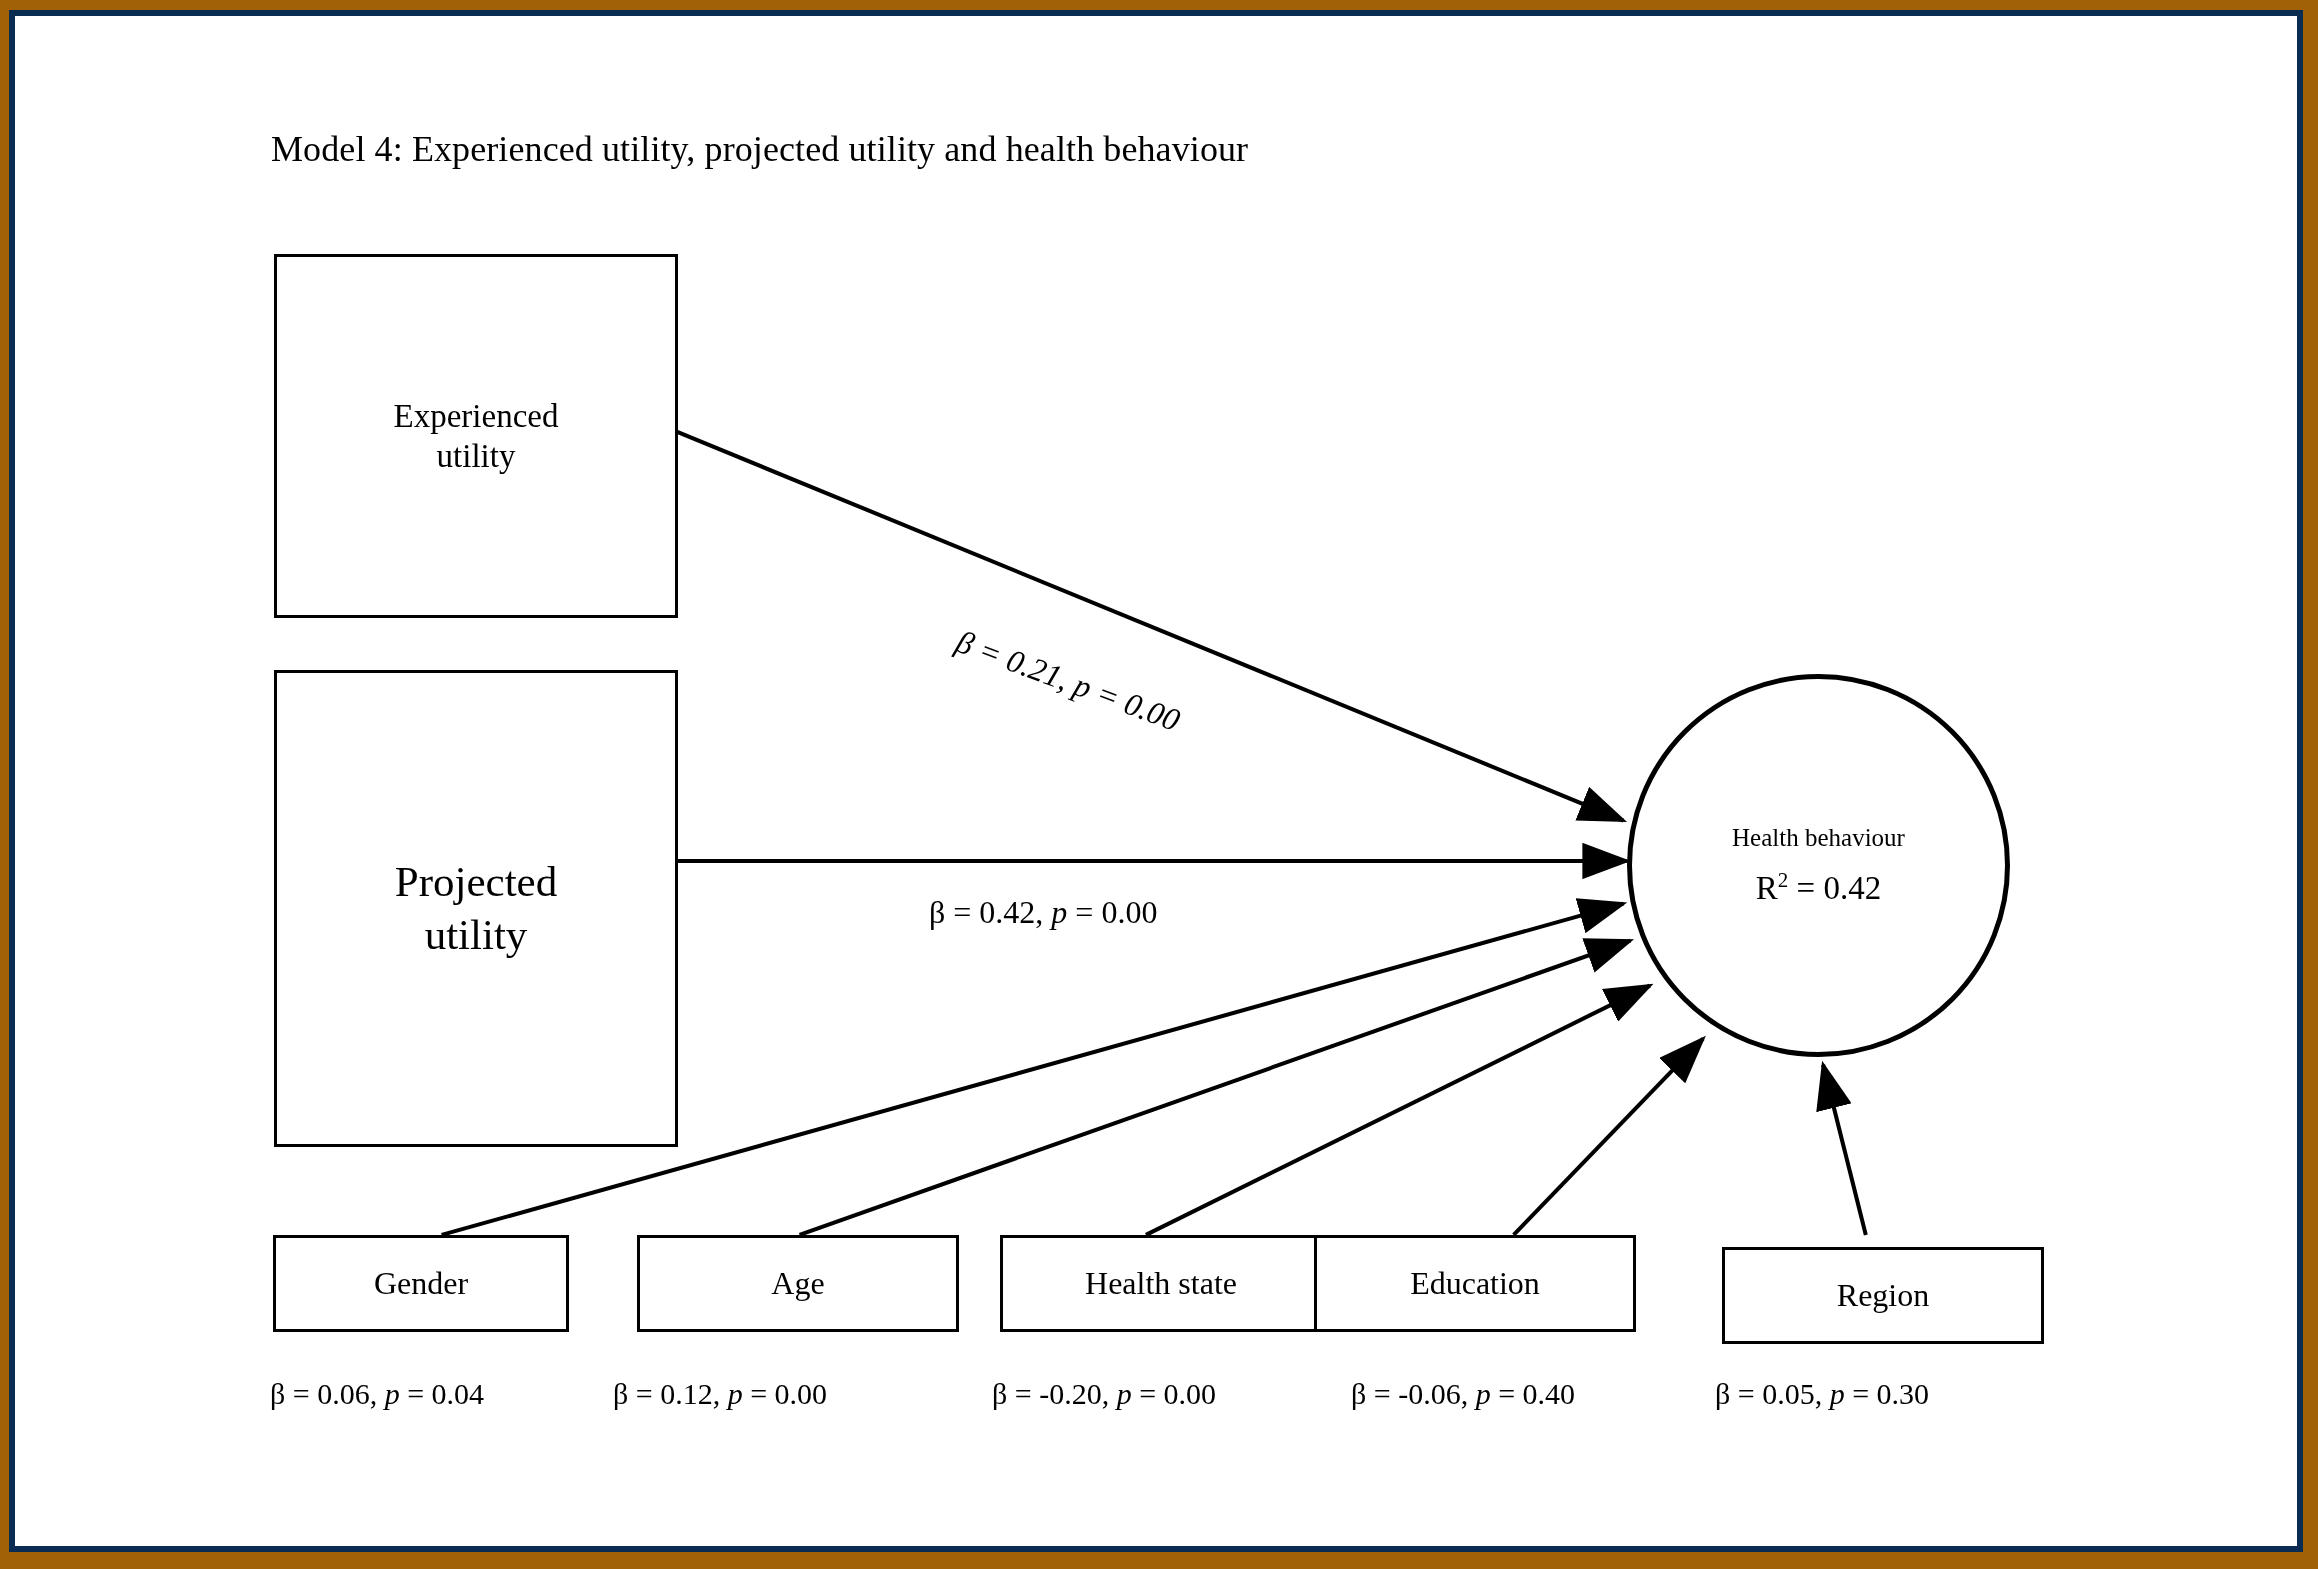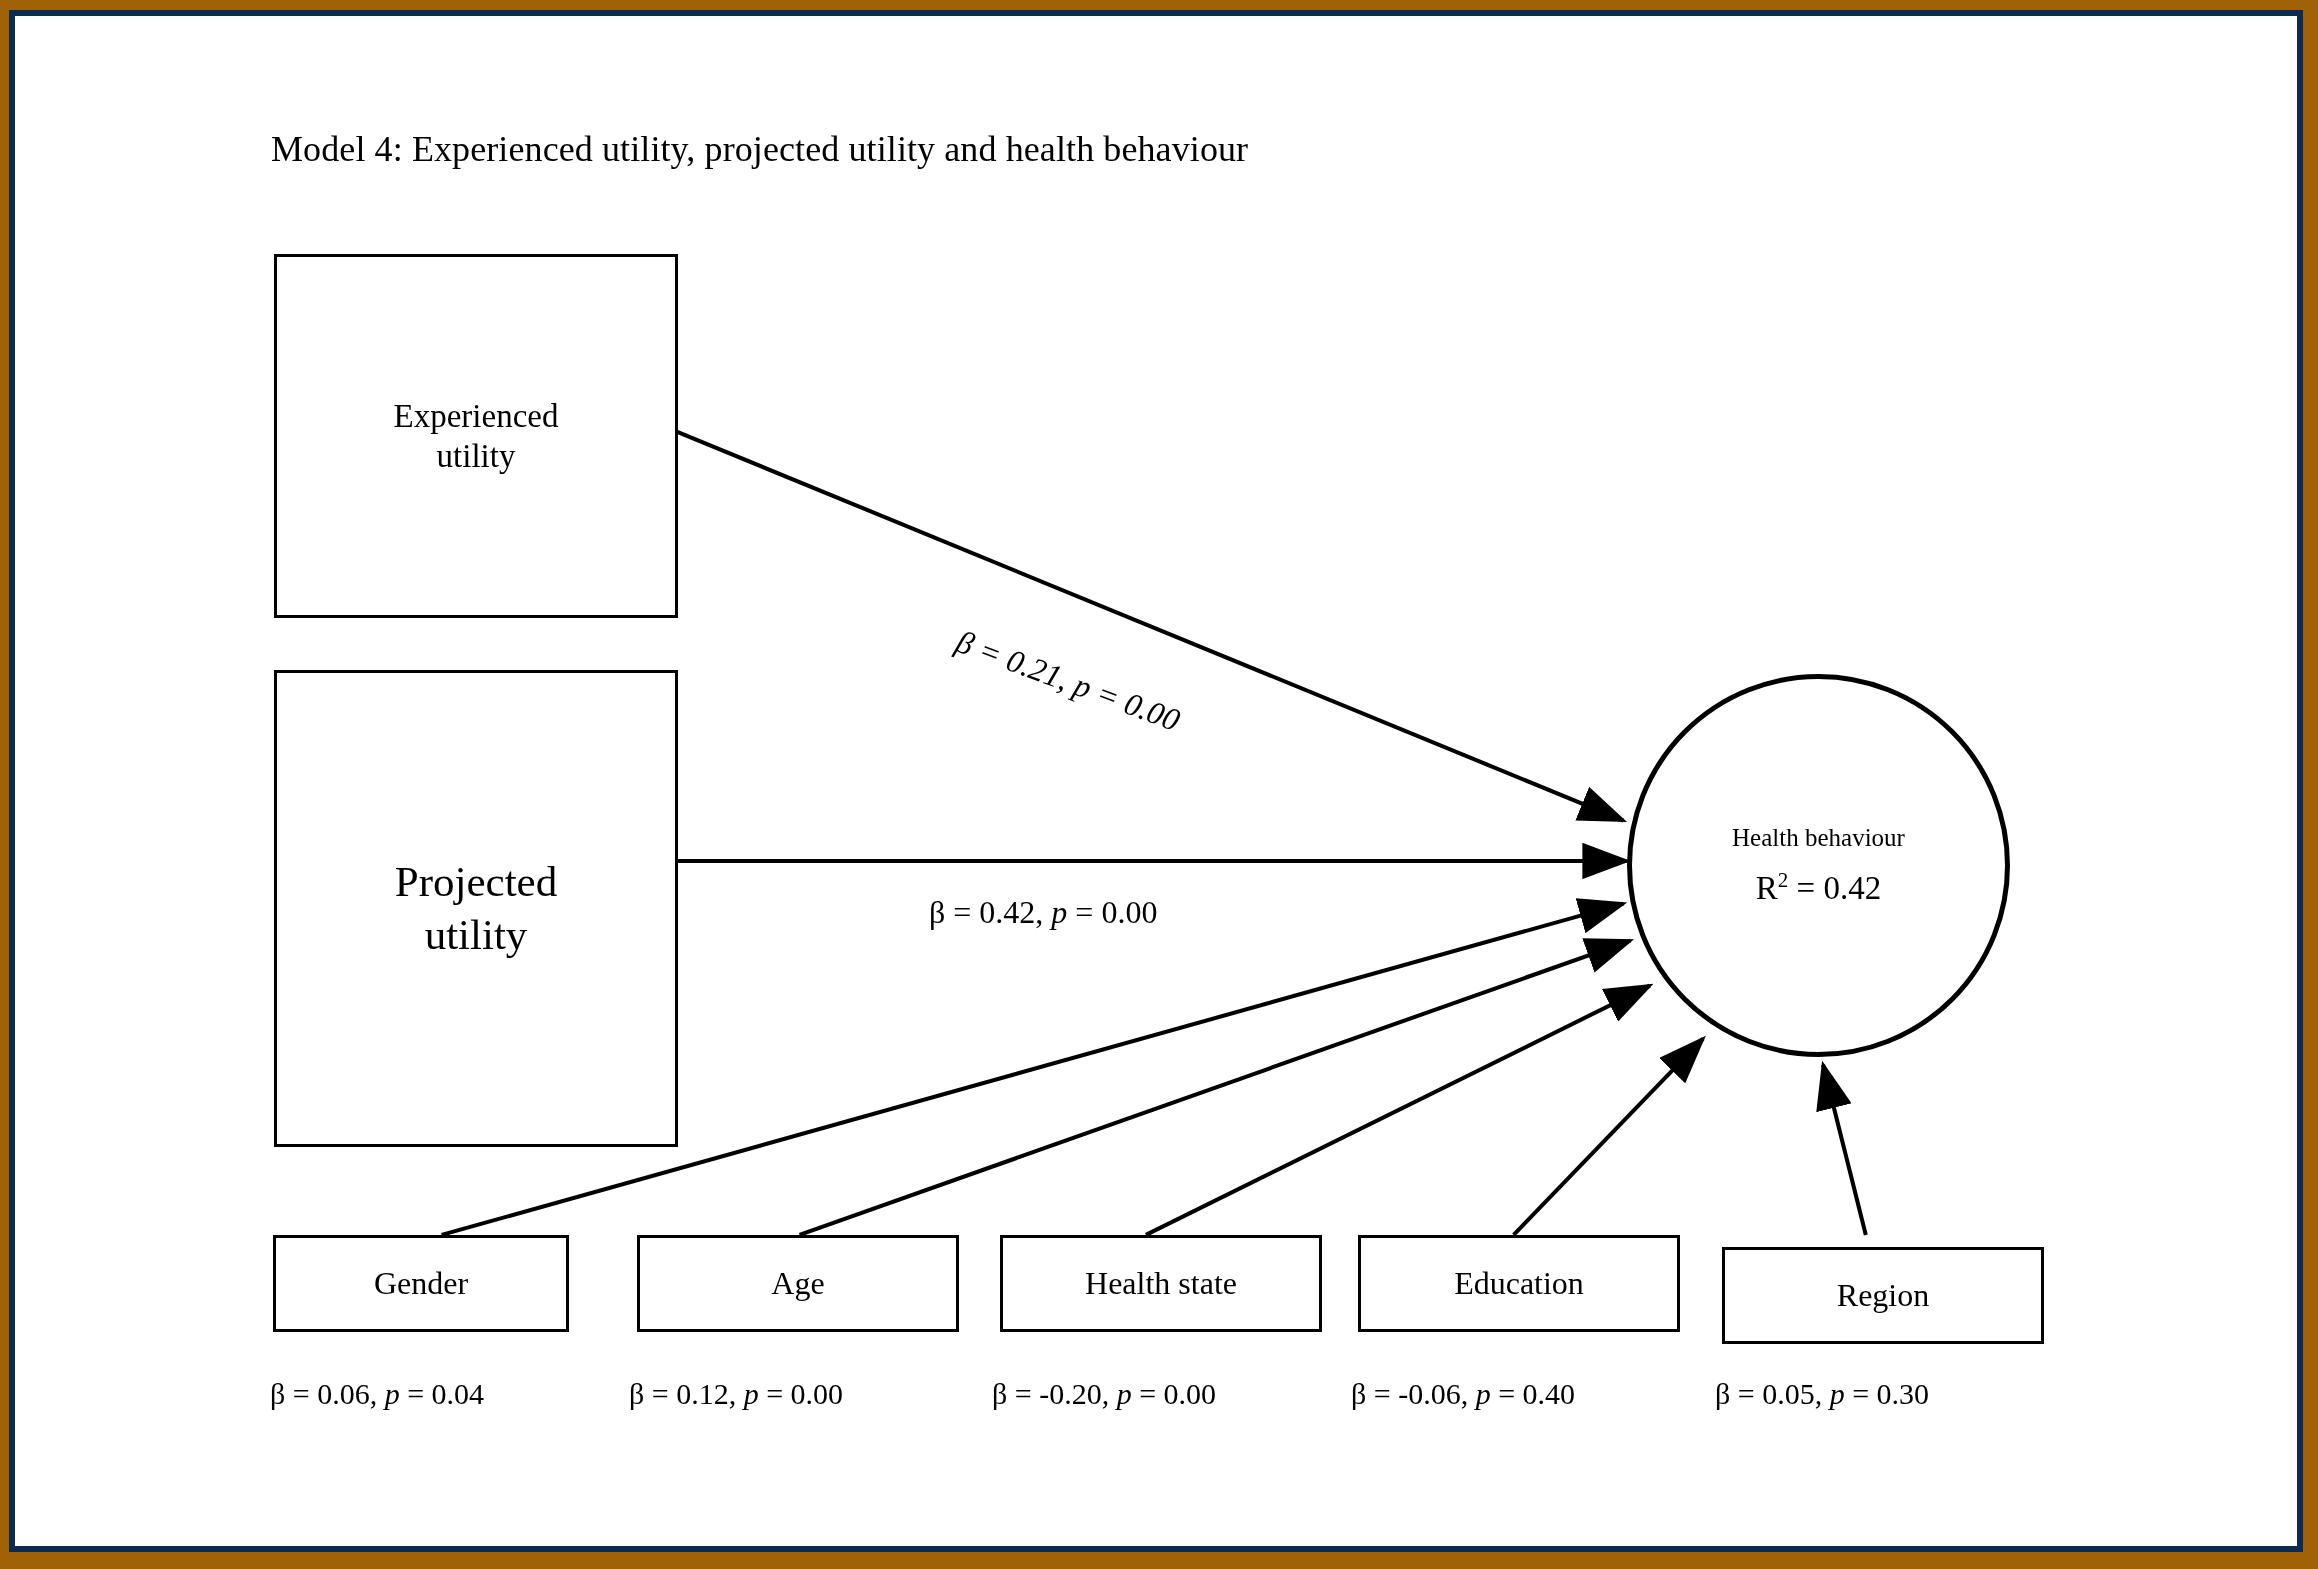--- a/index.html
+++ b/index.html
@@ -61,21 +61,21 @@
     font-size: 43px;
   }
   .pred-box {
     top: 1235px;
     height: 97px;
     font-size: 32px;
   }
   #box-gender    { left: 273px;  width: 296px; }
   #box-age       { left: 637px; width: 322px; }
   #box-health    { left: 1000px; width: 322px; }
-  #box-education { left: 1358px; width: 322px; }
+  #box-education { left: 1314px; width: 322px; }
   #box-region    { left: 1722px; width: 322px; margin-top: 12px; }
 
   .circle-node {
     position: absolute;
     left: 1627px;
     top: 674px;
     width: 383px;
     height: 383px;
     border: 5.2px solid #000000;
     border-radius: 50%;
@@ -116,21 +116,21 @@
   .pred-label {
     position: absolute;
     top: 1377px;
     font-size: 30px;
     color: #000000;
     white-space: nowrap;
     text-align: left;
   }
   .pred-label .p-sym { font-style: italic; }
   #plabel-gender    { left: 270px; }
-  #plabel-age       { left: 629px; }
+  #plabel-age       { left: 613px; }
   #plabel-health    { left: 992px; }
   #plabel-education { left: 1351px; }
   #plabel-region    { left: 1715px; }
 </style>
 </head>
 <body>
 
 <div id="page">
 
   <div class="outer-frame"></div>

